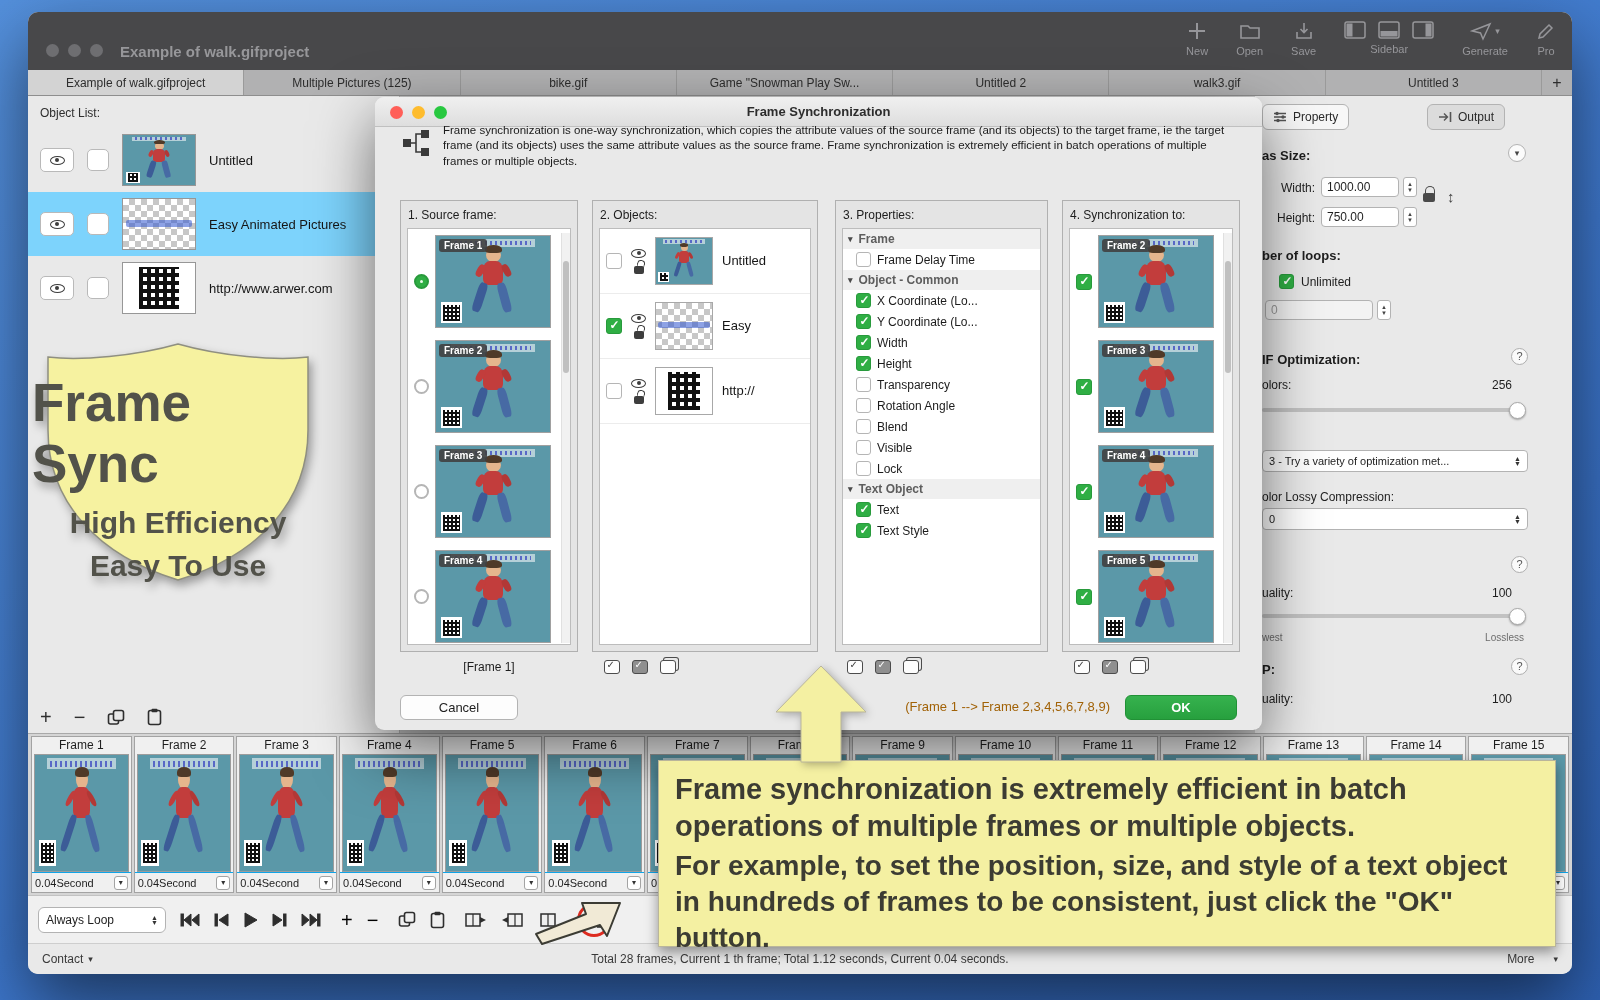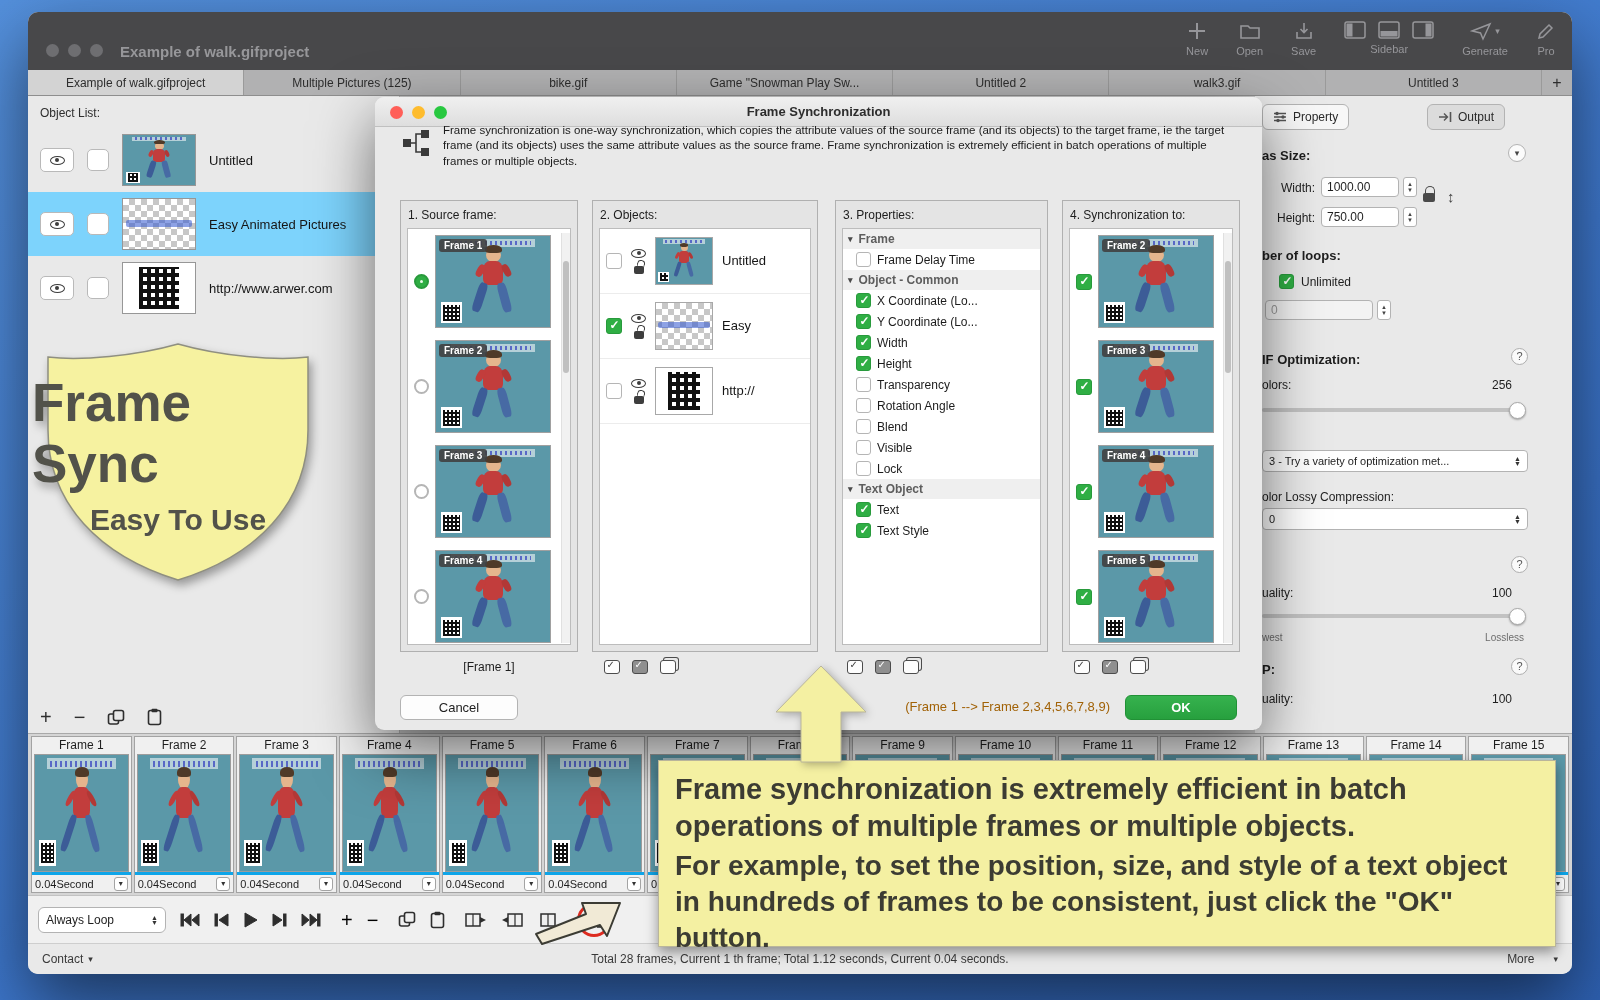--- a/index.html
+++ b/index.html
@@ -80,21 +80,21 @@
   .lockic { display:inline-block; width:10px; height:8px; background:#3d3d3d; border-radius:2px; position:relative; margin-top:8px; flex:none; }
   .lockic::before { content:""; position:absolute; left:3px; top:-6px; width:6px; height:7px; border:1.6px solid #3d3d3d; border-bottom:none; border-radius:4px 4px 0 0; transform:rotate(12deg); }
   .qmark { width:17px; height:17px; border-radius:50%; border:1px solid #aeaeae; background:#fafafa; text-align:center; line-height:15px; font-size:11px; color:#555; }
 
   
   .timeline { position:absolute; top:721px; left:0; right:0; height:162px; background:#d5d5d5; border-top:1px solid #a9a9a9;
               display:flex; padding:2px; }
   .tl-cell { flex:1 1 0; min-width:0; margin:0 1px; background:#f0f0f0; border:1px solid #a3a3a3; display:flex; flex-direction:column; }
   .tl-title { height:17px; line-height:17px; font-size:12px; text-align:center; color:#1e1e1e; }
   .tl-thumb { flex:1; margin:0 2px; position:relative; border:1px solid #9c9c9c; }
-  .tl-dur { height:20px; display:flex; align-items:center; justify-content:space-between; padding:0 3px; font-size:11px; color:#1e1e1e; border-top:3px solid #0ea5e9; }
+  .tl-dur { height:20px; display:flex; align-items:center; justify-content:space-between; padding:0 3px; font-size:11px; color:#1e1e1e; border-top:1px solid #0ea5e9; }
   .dd { width:14px; height:14px; border:1px solid #a3a3a3; background:#fff; border-radius:3px; font-size:8px; line-height:12px; text-align:center; color:#333; }
 
   
   .playbar { position:absolute; top:883px; left:0; right:0; height:48px; background:#f0f0f0; border-top:1px solid #c2c2c2;
              display:flex; align-items:center; gap:14px; padding:0 10px; }
   .loop-select { width:128px; height:26px; border:1px solid #b3b3b3; background:#fff; border-radius:6px;
                  display:flex; align-items:center; justify-content:space-between; padding:0 7px; font-size:12px; color:#1e1e1e; }
   .chev2 { display:flex; flex-direction:column; font-size:7px; line-height:5px; color:#333; }
   .pb-ic { display:flex; align-items:center; }
   .pb-ic svg { display:block; fill:#2e2e2e; stroke:#2e2e2e; }
@@ -1132,20 +1132,21 @@
     <div class="dlg-sum">(Frame 1 --&gt; Frame 2,3,4,5,6,7,8,9)</div>
     <div class="dlg-ok">OK</div>
   </div>
 
   <div class="shield">
     <svg viewBox="0 0 292 258">
       <path d="M146,12 C104,24 48,29 16,25 L16,98 C16,172 68,224 146,248 C224,224 276,172 276,98 L276,25 C244,29 188,24 146,12 Z" fill="#f6f2a0" stroke="#8f8f80" stroke-width="1.5"></path>
     </svg>
     <div class="shield-text">
       <div class="sh1">Frame Sync</div>
+      <div class="sh2">High Efficiency</div>
       <div class="sh3">Easy To Use</div>
     </div>
   </div>
 
   <svg class="callout-arrow" width="110" height="102" viewBox="0 0 110 102">
     <polygon points="53,4 8,50 33,50 33,100 73,100 73,50 98,50" fill="#f4f0a2" stroke="#b9b59b" stroke-width="1"></polygon>
   </svg>
 
   <div class="callout">
     <p class="co1">Frame synchronization is extremely efficient in batch operations of multiple frames or multiple objects.</p>

